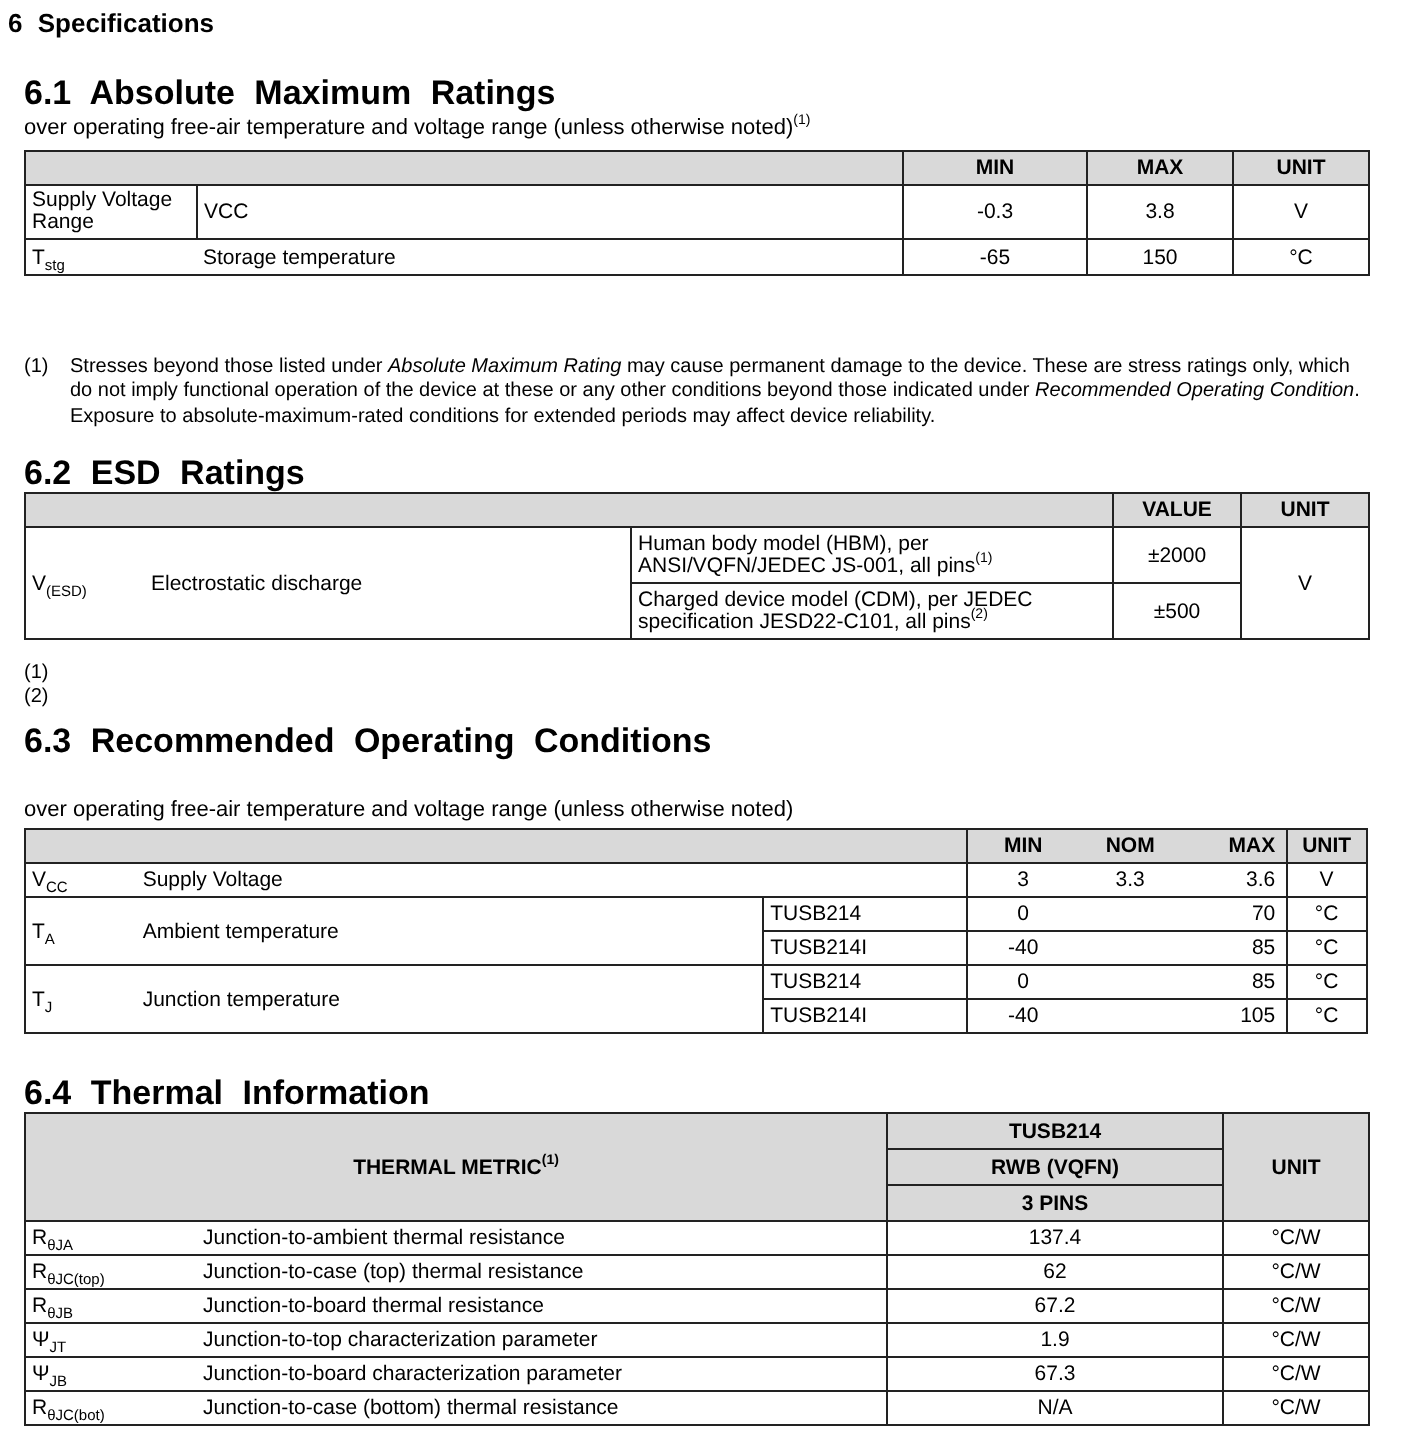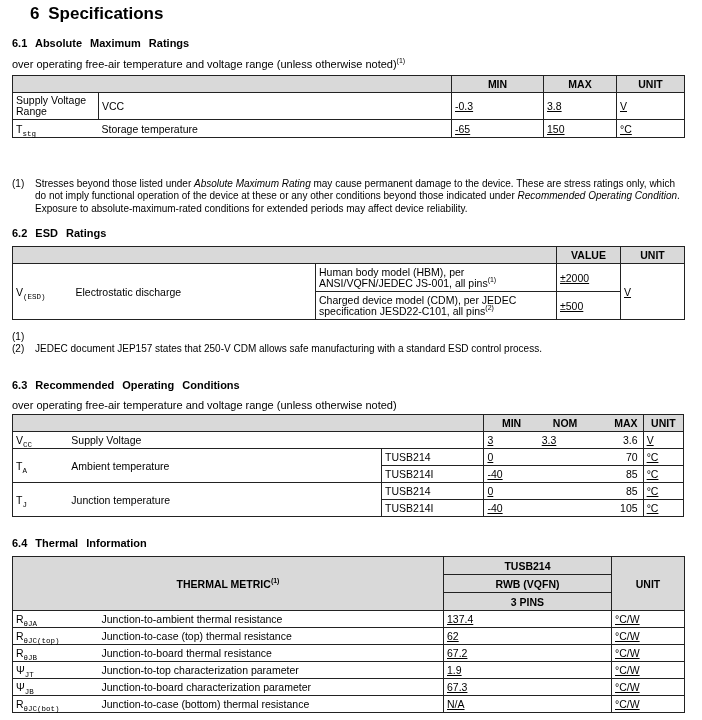--- a/index.html
+++ b/index.html
@@ -1,38 +1,38 @@
 <!DOCTYPE html>
 <html><head>
 <meta charset="utf-8">
 <style>
   html, body { margin: 0; padding: 0; background: #ffffff; }
   body {
     width: 702px; height: 720px; overflow: hidden; position: relative;
     font-family: "Liberation Sans", sans-serif; color: #000;
   }
   .abs { position: absolute; }
-  .h1 { font-weight: bold; font-size: 17px; left: 30px; top: 4px; word-spacing: 4px; }
-  .h2 { font-weight: bold; font-size: 11px; left: 12px; word-spacing: 5px; }
+  .h1 { font-weight: bold; font-size: 13px; left: 4px; top: 4px; word-spacing: 4px; }
+  .h2 { font-weight: bold; font-size: 17px; left: 12px; word-spacing: 5px; }
   .sub { font-size: 11px; left: 12px; }
   .fn { font-size: 10px; left: 12px; right: 16px; line-height: 12.3px; }
   .fn .row { display: flex; }
   .fn .num { width: 23px; flex: none; }
   .fn i { }
   sup { font-size: 7px; vertical-align: 5px; line-height: 0; }
-  sub { font-size: 7.5px; vertical-align: -3px; line-height: 0; font-family: Liberation Mono, monospace; }
+  sub { font-size: 7.5px; vertical-align: -3px; line-height: 0; }
   table {
     position: absolute; left: 12px; width: 672px;
     border-collapse: collapse; table-layout: fixed;
     font-size: 10.5px;
     border: 1.5px solid #222;
   }
   td, th { border: 1px solid #222; padding: 0 3px; height: 16px; }
   th { background: #d9d9d9; font-weight: bold; font-size: 10.5px; text-align: center; }
-  .c { text-align: left; text-decoration: underline; }
+  .c { text-align: center; }
   .r { text-align: right; padding-right: 5px; }
   .nolr { border-left: none; border-right: none; }
   .nol { border-left: none; }
   .nor { border-right: none; }
   .twoline { line-height: 11px; }
 </style>
 </head>
 <body>
 
 <div class="abs h1">
@@ -115,25 +115,24 @@
     <td class="c">±500</td>
   </tr>
 </tbody>
   </table>
 <div class="abs fn" style="top:331px;">
   <div class="row">
       <span class="num">(1)</span>
     </div>
   <div class="row">
       <span class="num">(2)</span>
-      <span>JEDEC document JEP157 states that 250-V CDM allows safe manufacturing with a standard ESD control process.</span>
     </div>
 </div>
 
-<div class="abs h2" style="top:379px;">
+<div class="abs h2" style="top:361px;">
   <span>6.3</span>
   <span>Recommended Operating Conditions</span>
 </div>
 <div class="abs sub" style="top:399px;">over operating free-air temperature and voltage range (unless otherwise noted)</div>
 <table style="top:414px;">
   <colgroup>
       <col style="width:54px">
       <col style="width:303px">
       <col style="width:99px">
       <col style="width:53px">

